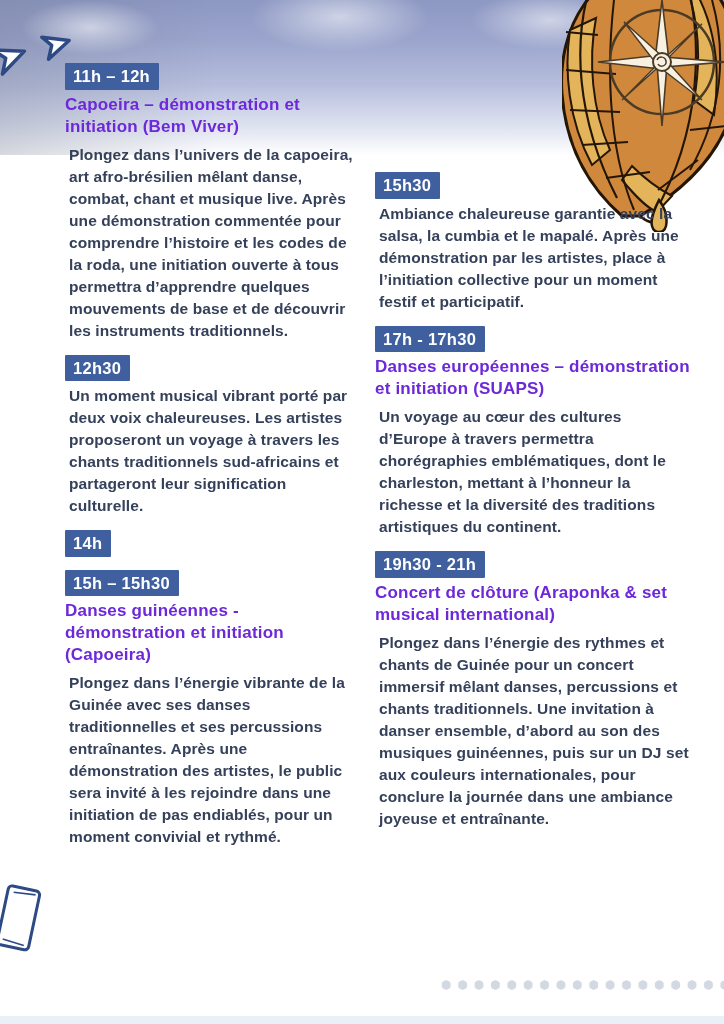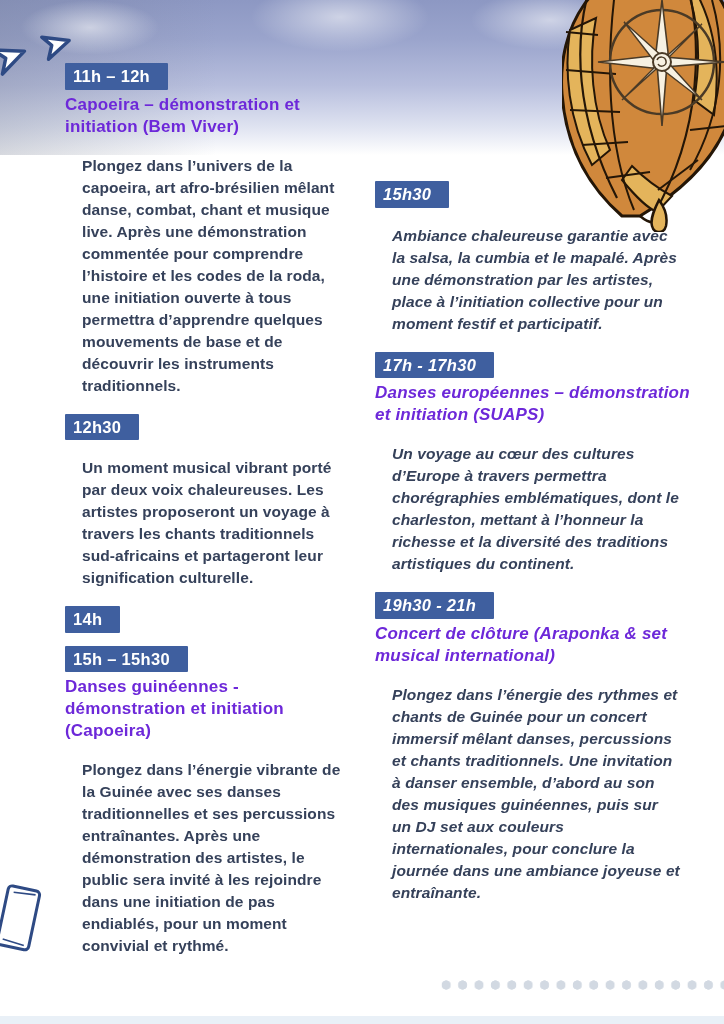--- a/index.html
+++ b/index.html
@@ -35,48 +35,48 @@
 
   
   .chevrons { position: absolute; left: 0px; top: 18px; }
   .chev { position: absolute; }
   .chev.one { left: -8px; top: 22px; transform: rotate(-18deg); }
   .chev.two { left: 40px; top: 12px; transform: rotate(-12deg); }
 
   
   .col { position: absolute; }
   .col-left  { left: 65px;  top: 63px;  width: 295px; }
-  .col-right { left: 375px; top: 181px; width: 322px; font-style: italic; }
+  .col-right { left: 375px; top: 172px; width: 322px; }
 
   .event { margin-bottom: 13px; }
   .badge {
     display: inline-block;
     background: #3f5f9f;
     color: #ffffff;
     font-weight: bold;
     font-size: 16.5px;
     line-height: 1;
-    padding: 5px 18px 5px 8px;
+    padding: 5px 9px 5px 8px;
     border-radius: 1px;
     letter-spacing: 0.3px;
   }
   .title {
     color: #6d28d9;
     font-weight: bold;
     font-size: 17px;
     line-height: 22px;
     margin: 4px 0 6px 0;
     letter-spacing: 0.2px;
   }
   .desc {
     color: #35415a;
     font-weight: bold;
     font-size: 15.5px;
     line-height: 22px;
-    margin: 17px;
+    margin: 4px;
     letter-spacing: 0.1px;
   }
 
   
   .balloon { position: absolute; right: -4px; top: 0; }
 
   
   .sketch-rect { position: absolute; left: -6px; top: 878px; }
 
   

